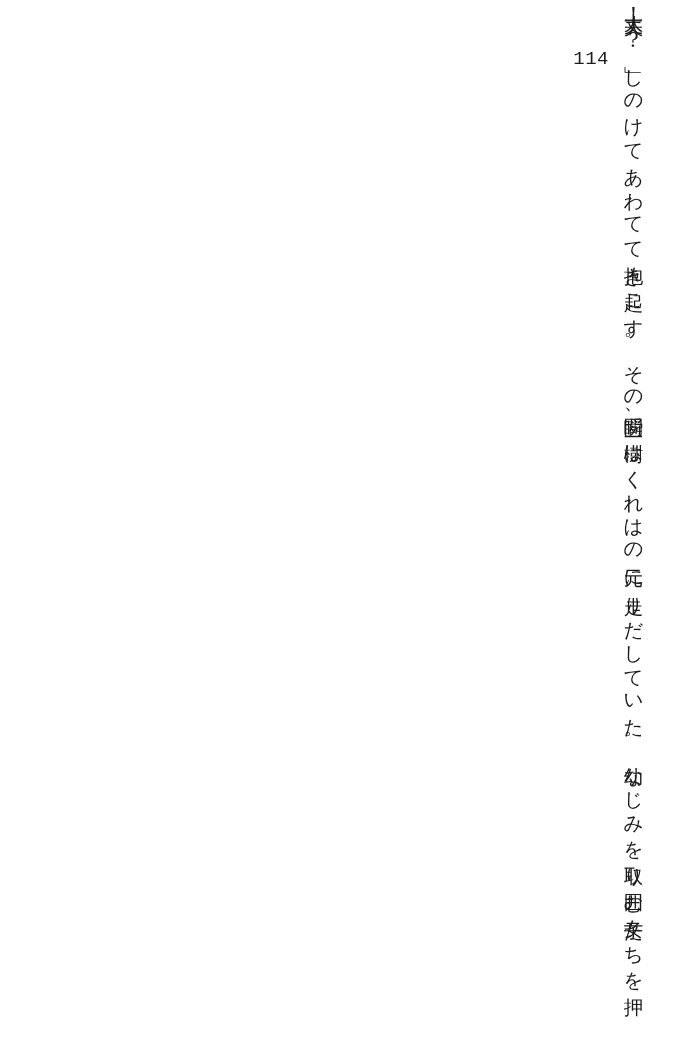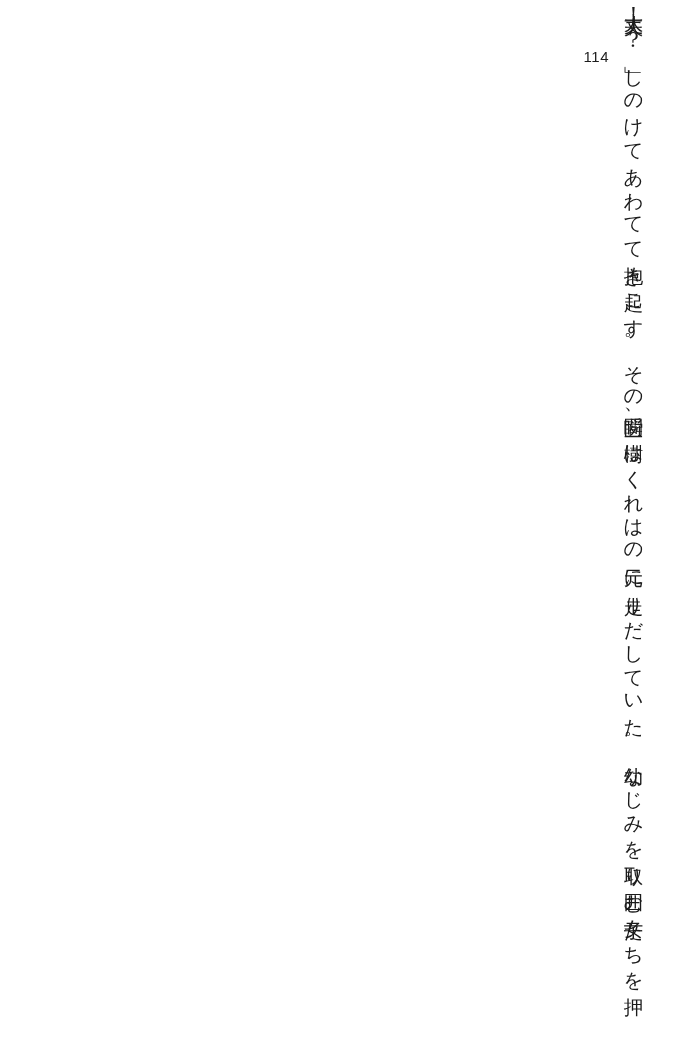--- a/index.html
+++ b/index.html
@@ -18,22 +18,22 @@
     position: relative;
     width: 697px;
     height: 1050px;
     box-sizing: border-box;
   }
   
   #page-number {
     position: absolute;
     top: 48px;
     right: 88px;
-    font-size: 15px;
-    font-family: Liberation Sans, sans-serif;
+    font-size: 19px;
+    font-family: Liberation Mono, monospace;
     letter-spacing: 0.5px;
     color: #1d1d1d;
   }
   
   #text-block {
     position: absolute;
     top: 104px;
     right: 54px;
     left: 48px;
     height: 880px;

